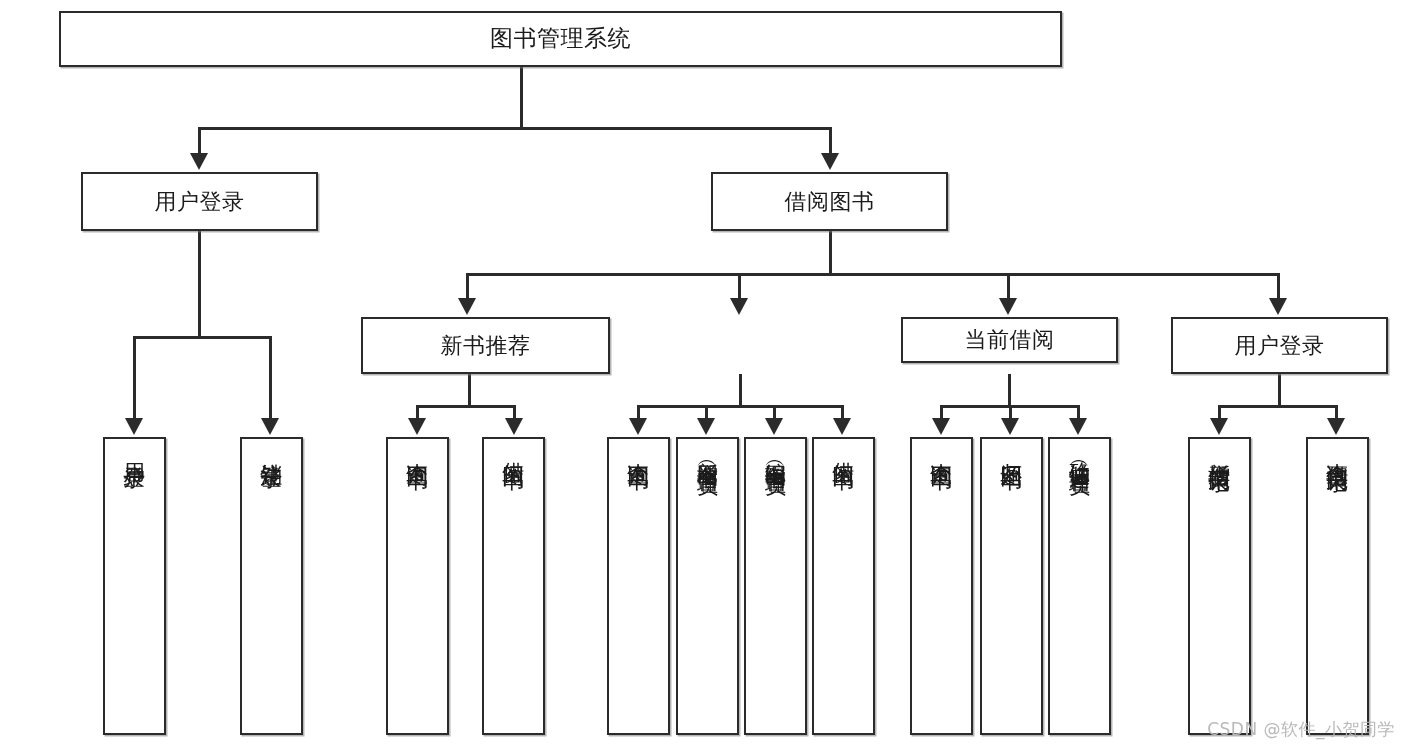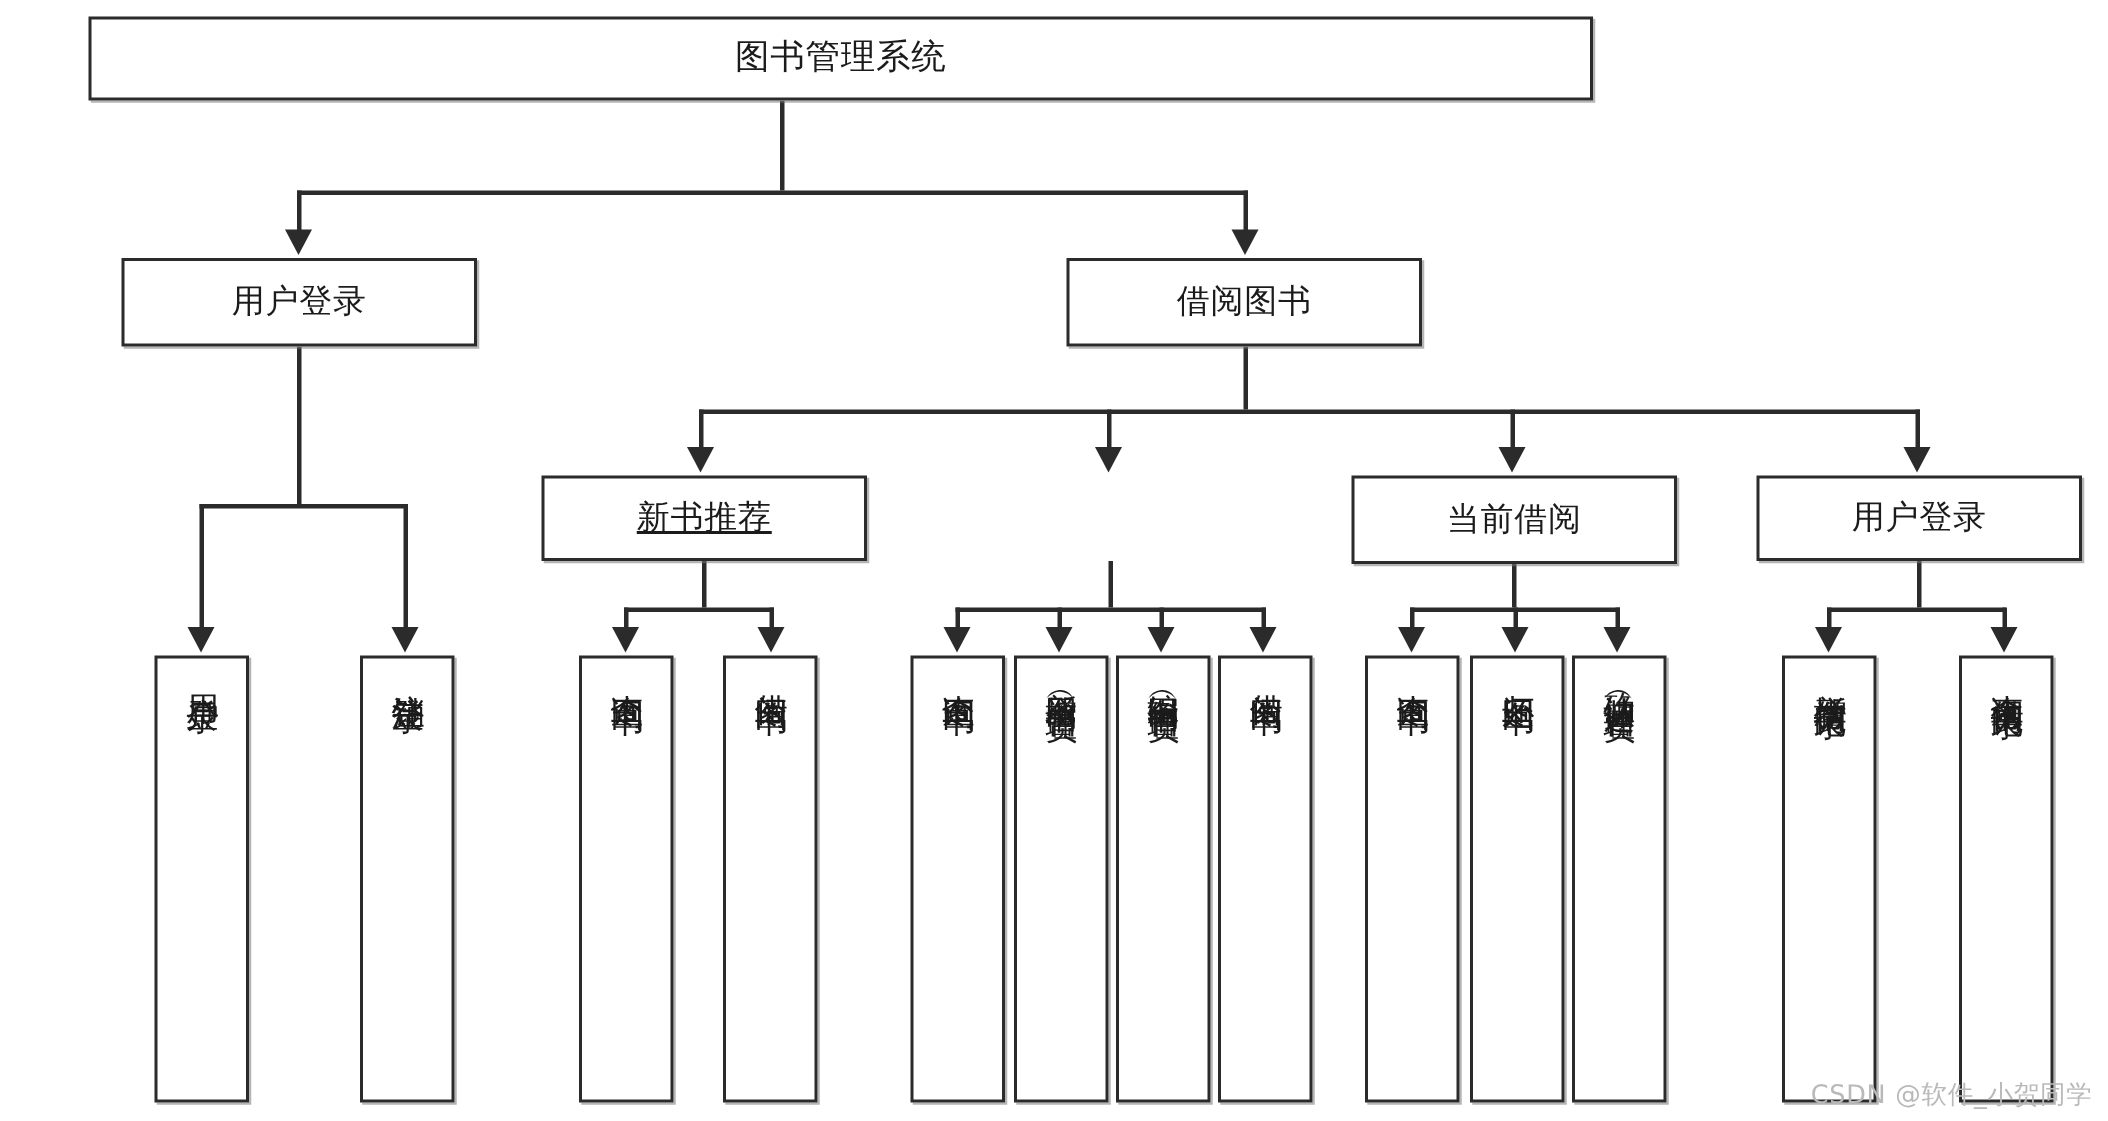--- a/index.html
+++ b/index.html
@@ -38,23 +38,23 @@
   .node.horiz .label {
     writing-mode: horizontal-tb;
     font-size: 22px;
   }
   #n-root { left: 20px; top: 11px; width: 1003px; height: 56px; margin-left: 39px; }
   #n-root .label { font-size: 23px; }
 
   #n-login   { left: 81px;  top: 172px; width: 237px; height: 59px; }
   #n-bookmgr { left: 711px; top: 172px; width: 237px; height: 59px; }
 
-  #n-newbook  { left: 361px;  top: 317px; width: 217px; height: 57px; text-decoration: underline; }
+  #n-newbook  { left: 361px;  top: 317px; width: 249px; height: 57px; }
   #n-borrow   { left: 632px;  top: 317px; width: 217px; height: 57px; }
-  #n-current  { left: 901px;  top: 317px; width: 217px; height: 59px; }
+  #n-current  { left: 901px;  top: 317px; width: 217px; height: 46px; }
   #n-record   { left: 1171px; top: 317px; width: 217px; height: 57px; }
 
   
   .node.vert {
     top: 437px;
     height: 298px;
     width: 63px;
     align-items: flex-start;
     justify-content: center;
     padding-top: 6px;

